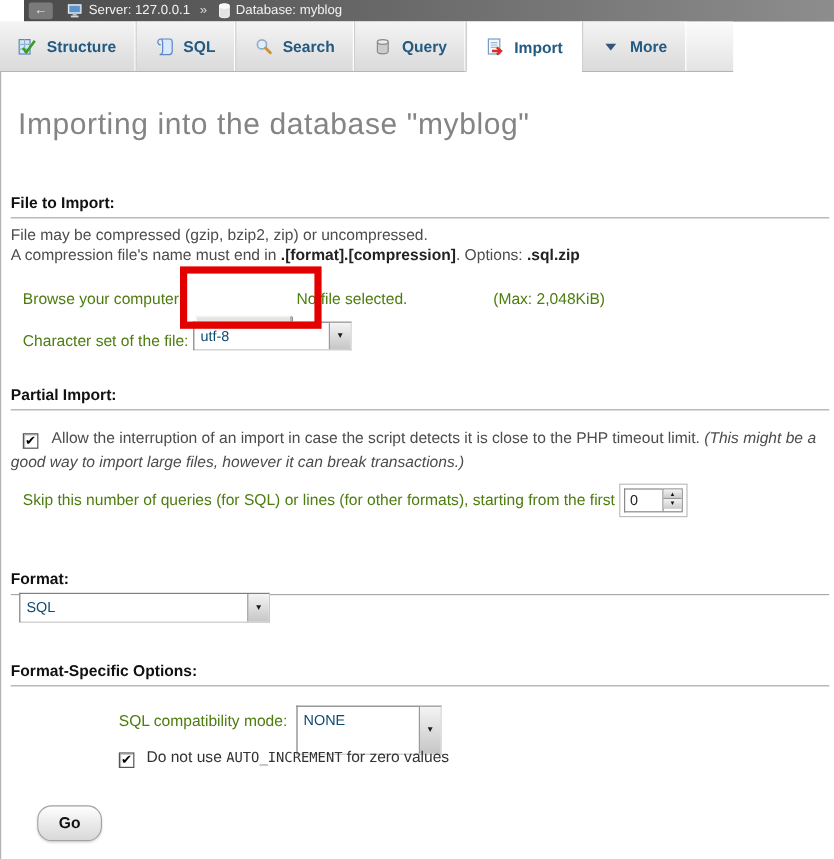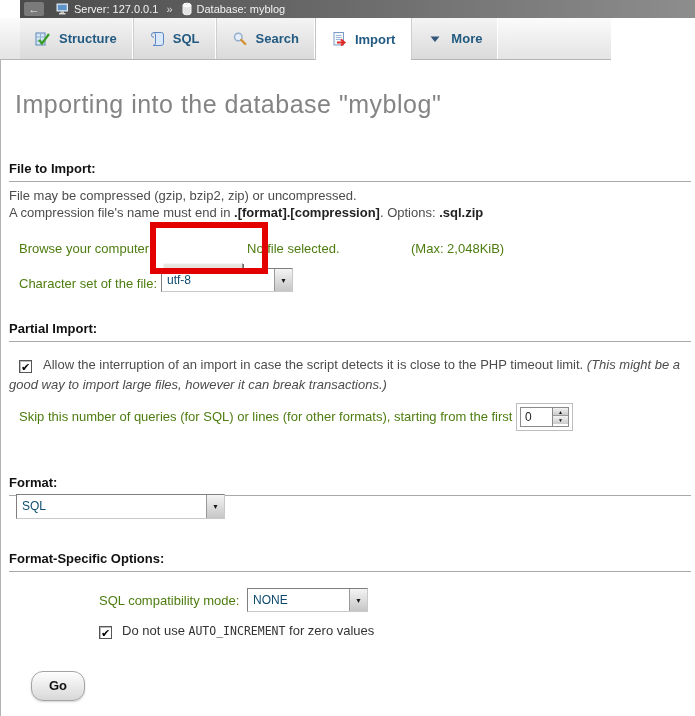--- a/index.html
+++ b/index.html
@@ -25,21 +25,21 @@
   }
   .backbtn::after { content:"\2190"; }
   .crumb { display:flex; align-items:center; gap:4px; }
   .crumb-sep { color:#ddd; padding:0 2px; }
 
   
   .tabbar {
     left:0; top:18px; width:611px; height:42px;
     background:linear-gradient(#fbfbfb,#e4e4e4);
     border-bottom:1px solid #b5b5b5;
-    display:flex; align-items:stretch;padding-left:20px;
+    display:flex; align-items:stretch;
   }
   .tab {
     display:flex; align-items:center; gap:8px;
     padding:0 15px; height:41px;
     background:linear-gradient(#f4f4f4,#dadada);
     border-right:1px solid #fff; border-left:1px solid #cfcfcf;
     font-weight:bold; font-size:13px; color:#235a81; cursor:pointer;
   }
   .tab:first-child { border-left:none; }
   .tab.active { background:#fff; height:42px; z-index:2; border-left:1px solid #c4c4c4; }
@@ -88,21 +88,21 @@
   }
   .select-value { flex:1; font-size:12px; color:#0c4a6e; padding:4px 5px 0; white-space:nowrap; overflow:hidden; }
   .select-btn {
     width:18px; background:linear-gradient(#f4f4f4,#c6c6c6);
     border-left:1px solid #9a9a9a; display:flex; align-items:center; justify-content:center;
     color:#1a1a1a; font-size:7px;
   }
   .select-btn::after { content:"\25BC"; }
   .sel-charset { left:160px; top:208px; width:132px; height:24px; }
   .sel-format  { left:15px;  top:434px; width:209px; height:25px; }
-  .sel-compat  { left:246px; top:528px; width:121px; height:24px; }
+  .sel-compat  { left:246px; top:528px; width:121px; height:41px; }
 
   
   .checkbox {
     display:inline-block; width:13px; height:13px; background:#fff;
     border:1px solid #555; box-shadow:inset 1px 1px 0 #bbb;
     font-size:11px; line-height:12px; text-align:center; color:#000;
     vertical-align:-2px; cursor:pointer;
   }
   .checkbox.checked::after { content:"\2714"; }
 
@@ -195,20 +195,29 @@
   </div>
   <div class="tab">
     <span class="ticon">
         <svg width="16" height="16" viewBox="0 0 16 16">
           <circle cx="6.3" cy="6" r="3.8" fill="#e4eefa" stroke="#93aecb" stroke-width="1.4"></circle>
           <line x1="9.3" y1="9" x2="13.3" y2="13" stroke="#d2902f" stroke-width="2.4" stroke-linecap="round"></line>
         </svg>
       </span>
     <span>Search</span>
   </div>
+  <div class="tab">
+    <span class="ticon">
+        <svg width="16" height="16" viewBox="0 0 16 16">
+          <path d="M3.5 4 v8 a4.5 1.9 0 0 0 9 0 v-8 z" fill="#cccccc" stroke="#8a8a8a"></path>
+          <ellipse cx="8" cy="4" rx="4.5" ry="1.9" fill="#ececec" stroke="#8a8a8a"></ellipse>
+        </svg>
+      </span>
+    <span>Query</span>
+  </div>
   <div class="tab active">
     <span class="ticon">
         <svg width="16" height="16" viewBox="0 0 16 16">
           <rect x="3" y="1.5" width="9.5" height="12.5" fill="#f4f8fd" stroke="#7a9cc4"></rect>
           <line x1="5" y1="4.5" x2="10.5" y2="4.5" stroke="#9db8d6"></line>
           <line x1="5" y1="6.5" x2="10.5" y2="6.5" stroke="#9db8d6"></line>
           <line x1="5" y1="8.5" x2="10.5" y2="8.5" stroke="#9db8d6"></line>
           <path d="M6 11.5 h6.5 M10 8.5 L13.5 11.5 L10 14.5" stroke="#e02b2b" stroke-width="2" fill="none"></path>
         </svg>
       </span>

